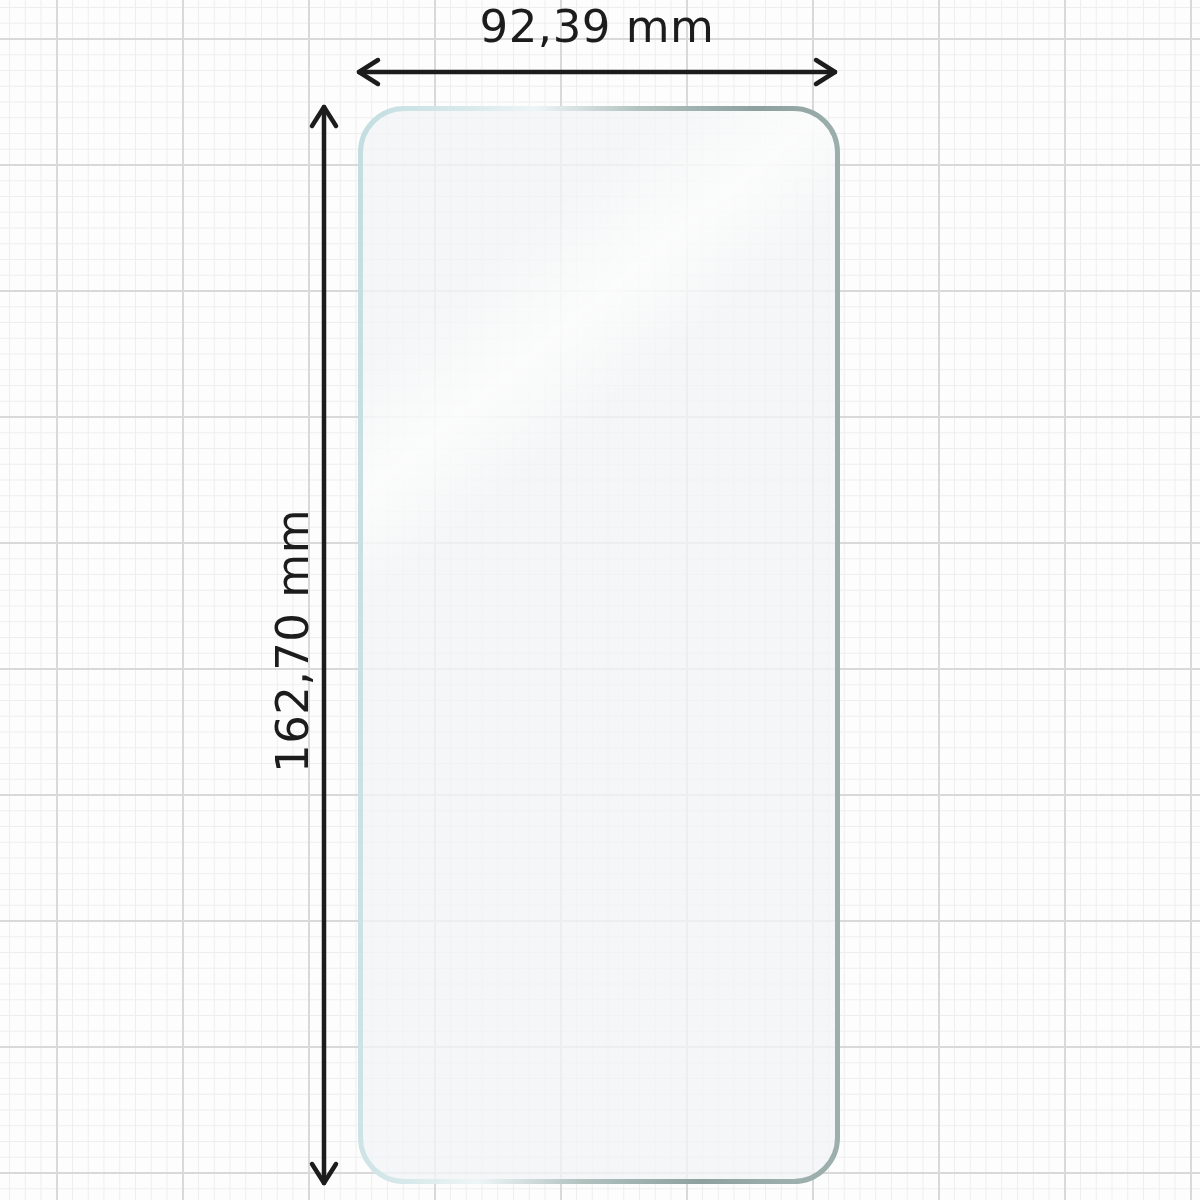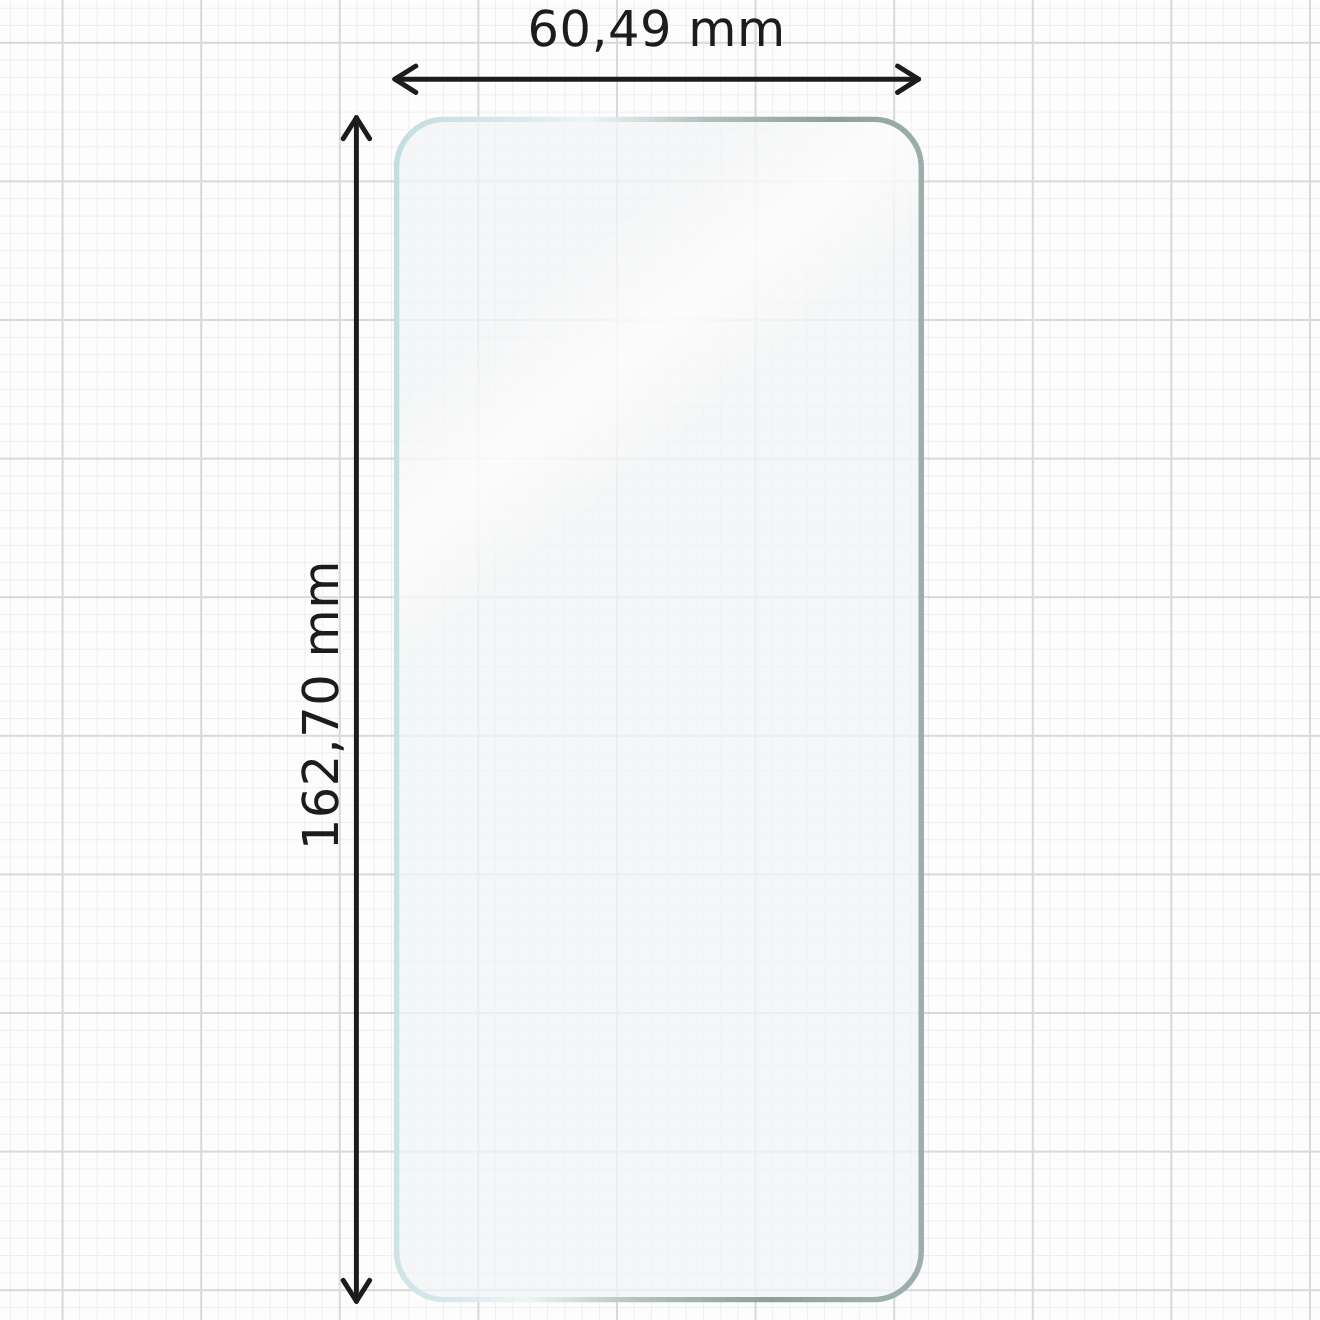--- a/index.html
+++ b/index.html
@@ -100,21 +100,21 @@
     <rect x="5" y="5" width="472" height="560" rx="42" ry="42" fill="url(#sheenGrad)"></rect>
   </svg>
 
   <svg class="arrow-svg arrow-h" width="486" height="36" viewBox="0 0 486 36" aria-hidden="true">
     <g stroke="#1c1c1c" stroke-width="4.5" fill="none" stroke-linecap="round" stroke-linejoin="round">
       <line x1="5" y1="18" x2="481" y2="18"></line>
       <polyline points="24,6 5,18 24,30"></polyline>
       <polyline points="462,6 481,18 462,30"></polyline>
     </g>
   </svg>
-  <div class="dim-label dim-label-width">60,49 mm</div>
+  <div class="dim-label dim-label-width">92,39 mm</div>
 
   <svg class="arrow-svg arrow-v" width="36" height="1086" viewBox="0 0 36 1086" aria-hidden="true">
     <g stroke="#1c1c1c" stroke-width="4.5" fill="none" stroke-linecap="round" stroke-linejoin="round">
       <line x1="18" y1="5" x2="18" y2="1081"></line>
       <polyline points="6,24 18,5 30,24"></polyline>
       <polyline points="6,1062 18,1081 30,1062"></polyline>
     </g>
   </svg>
   <div class="dim-label dim-label-height">162,70 mm</div>
 

